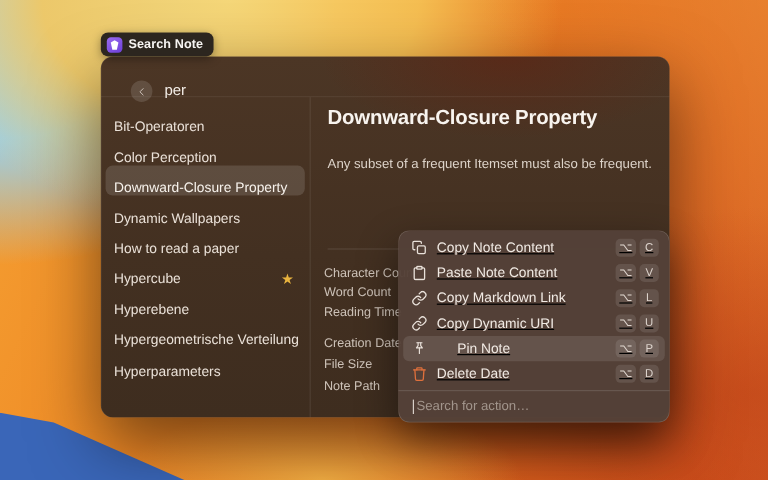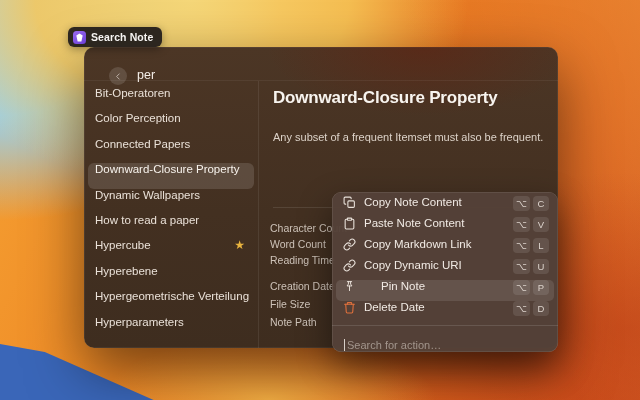--- a/index.html
+++ b/index.html
@@ -15,21 +15,21 @@
       linear-gradient(245deg, rgba(255,184,74,0.38) 0%, rgba(255,184,74,0) 30%),
       radial-gradient(72% 78% at 30% 0%, rgba(248,216,118,0.95) 0%, rgba(246,198,88,0.88) 34%, rgba(246,198,88,0) 60%),
       radial-gradient(95% 120% at 0% 0%, #a9d9f0 0%, #9bd0ea 24%, rgba(155,208,234,0) 46%),
       linear-gradient(115deg,#f6a233 0%,#ef8c27 30%,#e5731f 55%,#d95d1d 78%,#cc4d1c 100%);
   }
   .wp-blue-corner { position:absolute; inset:0;
     clip-path:polygon(0 100%, 0 86%, 7% 88%, 24% 100%);
     background:linear-gradient(210deg,#6f9ede 0%,#3a66b8 70%); }
 
   
-  .tooltip { position:absolute; left:68px; top:27px; height:20px; z-index:5;
+  .tooltip { position:absolute; left:84px; top:27px; height:20px; z-index:5;
     display:inline-flex; align-items:center; gap:5px; padding:0 9px 0 5px;
     background:rgba(36,31,28,0.96); border-radius:6px;
     box-shadow:0 2px 8px rgba(0,0,0,0.35);
     color:#f6f4f2; font-size:10.5px; font-weight:700; letter-spacing:0.1px; }
   .obsidian-chip { width:13px; height:13px; border-radius:3.5px;
     background:linear-gradient(145deg,#9a6bf0,#6c3fd8);
     display:flex; align-items:center; justify-content:center; }
 
   
   .window { position:absolute; left:84px; top:47px; width:474px; height:301px; z-index:2;
@@ -43,51 +43,51 @@
   .searchrow { position:absolute; left:0; top:12px; right:0; height:33px; }
   .backbtn { position:absolute; left:25px; top:8px; width:18px; height:18px; border-radius:50%;
     background:rgba(255,255,255,0.13); display:flex; align-items:center; justify-content:center; }
   .query { position:absolute; left:53px; top:0; height:33px; line-height:33px;
     font-size:12.5px; font-weight:500; color:#f3ede7; }
   .hdivider { position:absolute; left:0; right:0; top:33px; height:1px; background:rgba(255,255,255,0.06); }
 
   
   .sidebar { position:absolute; left:0; top:34px; width:174px; bottom:0; padding-top:6px; }
   .side-item { height:25.4px; margin:0 4px; border-radius:6px;
-    display:flex; align-items:flex-start; padding:0 9px 0 7px;
+    display:flex; align-items:flex-end; padding:0 9px 0 7px;
     font-size:11.5px; color:#eae1d8; white-space:nowrap; overflow:hidden; }
   .side-item.selected { background:rgba(255,255,255,0.13); color:#f7f2ec; }
   .star { margin-left:auto; color:#e9b43f; font-size:12px; line-height:1; }
   .vdivider { position:absolute; left:174px; top:34px; bottom:0; width:1px; background:rgba(255,255,255,0.08); }
 
   
   .main { position:absolute; left:175px; top:33px; right:0; bottom:0; }
   .note-title { position:absolute; left:14px; top:8px; font-size:17px; font-weight:700;
     letter-spacing:-0.2px; color:#f8f4ef; }
   .note-sub { position:absolute; left:14px; top:51px; font-size:11px; color:#ddd3c9; }
   .meta-divider { position:absolute; left:14px; right:14px; top:127px; height:1px; background:rgba(255,255,255,0.10); }
   .meta-label { position:absolute; left:11px; font-size:10.5px; color:#cdc2b8; white-space:nowrap; }
 
   
   .menu { position:absolute; left:332px; top:192px; width:226px; height:160px; z-index:4;
     border-radius:9px; background:rgba(84,65,56,0.97); padding:4px 4px 0;
     box-shadow:inset 0 0 0 0.5px rgba(255,255,255,0.16), 0 14px 34px rgba(0,0,0,0.45); }
-  .menu-row { height:21px; border-radius:5px; display:flex; align-items:flex-start;
-    gap:8px; padding:0 5px 0 7px; }
+  .menu-row { height:21px; border-radius:5px; display:flex; align-items:center;
+    gap:8px; padding:0 5px 0 7px;text-decoration:underline; }
   .menu-row.highlighted { background:rgba(255,255,255,0.10);gap:25px; }
   .menu-row .mlabel { font-size:11.5px; font-weight:500; color:#f1eae4; white-space:nowrap; }
   .micon { width:13px; height:13px; flex:0 0 13px; display:flex; }
   .micon svg { width:13px; height:13px; stroke:#e9e1da; fill:none; stroke-width:2; stroke-linecap:round; stroke-linejoin:round; }
   .micon.danger svg { stroke:#e0703c; }
   .keys { margin-left:auto; display:flex; gap:3px; }
   .key { height:15px; min-width:16px; padding:0 3px; border-radius:4px;
     background:rgba(255,255,255,0.10); color:#dcd3cc; font-size:9.5px;
     display:flex; align-items:center; justify-content:center; }
   .menu-sep { height:1px; margin:3px -4px 0; background:rgba(255,255,255,0.12); }
-  .action-search { height:25px; display:flex; align-items:flex-end; padding:0 8px; }
+  .action-search { height:25px; display:flex; align-items:center; padding:0 8px; }
   .caret { width:1px; height:12px; background:#d8cfc8; }
   .action-ph { margin-left:2px; font-size:11px; color:#a2958c; }
 
   svg.chev { width:9px; height:9px; stroke:#d8cec6; fill:none; stroke-width:2; stroke-linecap:round; stroke-linejoin:round; }
 </style>
 </head>
 <body>
 
 <div class="stage">
   <div class="wallpaper"></div>
@@ -113,23 +113,20 @@
       <div class="query">per</div>
     </div>
     <div class="hdivider"></div>
 
     <div class="sidebar">
       <div class="side-item">
           <span>Bit-Operatoren</span>
         </div>
       <div class="side-item">
           <span>Color Perception</span>
-        </div>
-      <div class="side-item">
-          <span>Connected Papers</span>
         </div>
       <div class="side-item selected">
           <span>Downward-Closure Property</span>
         </div>
       <div class="side-item">
           <span>Dynamic Wallpapers</span>
         </div>
       <div class="side-item">
           <span>How to read a paper</span>
         </div>

